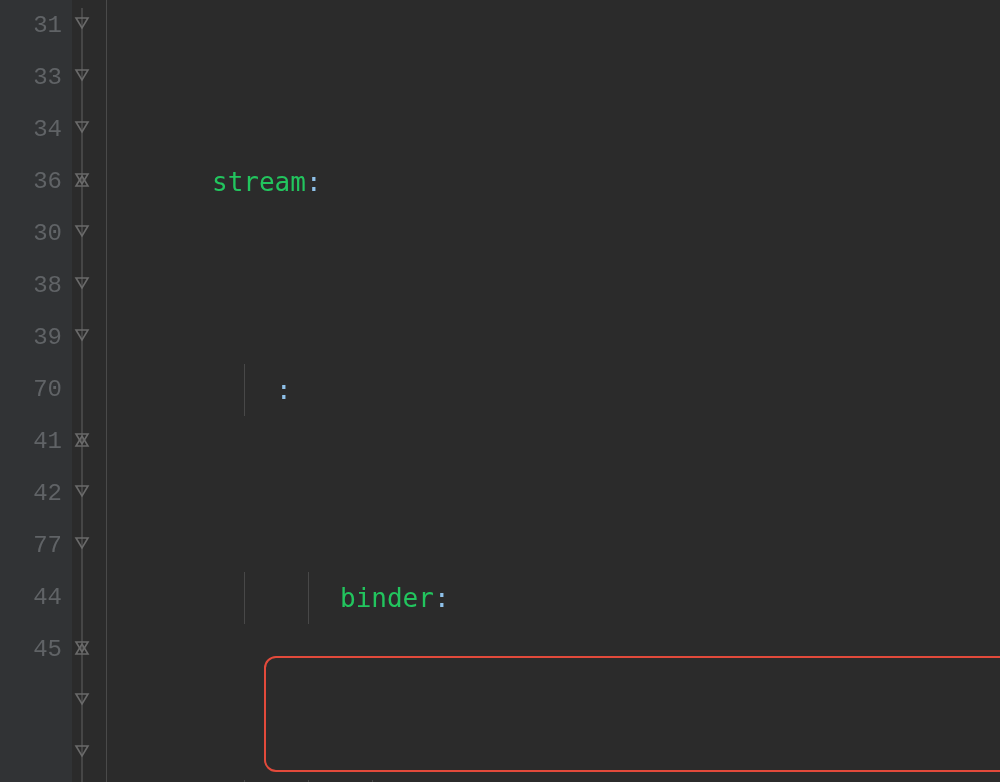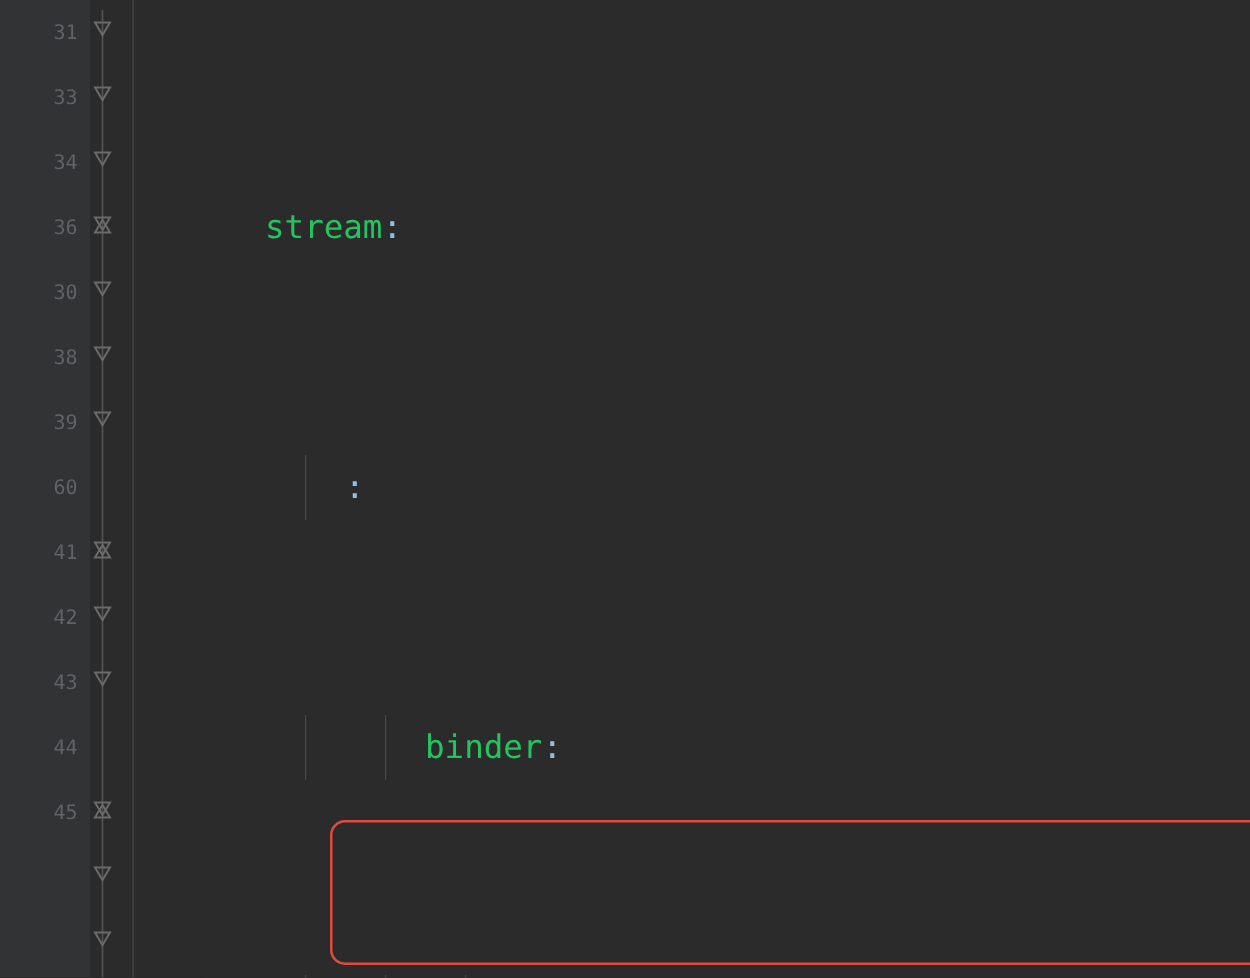--- a/index.html
+++ b/index.html
@@ -20,21 +20,22 @@
     width: 72px;
     background: #313335;
     color: #606366;
     text-align: right;
     padding: 0 10px 0 0;
     user-select: none;
     flex-shrink: 0;
   }
   .gutter .ln {
     height: 52px;
-    font-size: 16px;
+    font-size: 24px;
+    font-family: Liberation Mono, monospace;
   }
   .fold-col {
     width: 34px;
     background: #2b2b2b;
     flex-shrink: 0;
     position: relative;
   }
   .fold-col svg {
     position: absolute;
     left: -2px;
@@ -106,24 +107,24 @@
 <div class="editor">
 
   <div class="gutter">
     <div class="ln">31</div>
     <div class="ln">33</div>
     <div class="ln">34</div>
     <div class="ln">36</div>
     <div class="ln">30</div>
     <div class="ln">38</div>
     <div class="ln">39</div>
-    <div class="ln">60</div>
+    <div class="ln">70</div>
     <div class="ln">41</div>
     <div class="ln">42</div>
-    <div class="ln">43</div>
+    <div class="ln">77</div>
     <div class="ln">44</div>
     <div class="ln">45</div>
   </div>
 
   <div class="fold-col">
     <svg>
       <line class="fold-line" x1="12" y1="8" x2="12" y2="782"></line>
 
       <g>
           <path class="fold-marker" d="M6 18 L12 28 L18 18 Z"></path>

